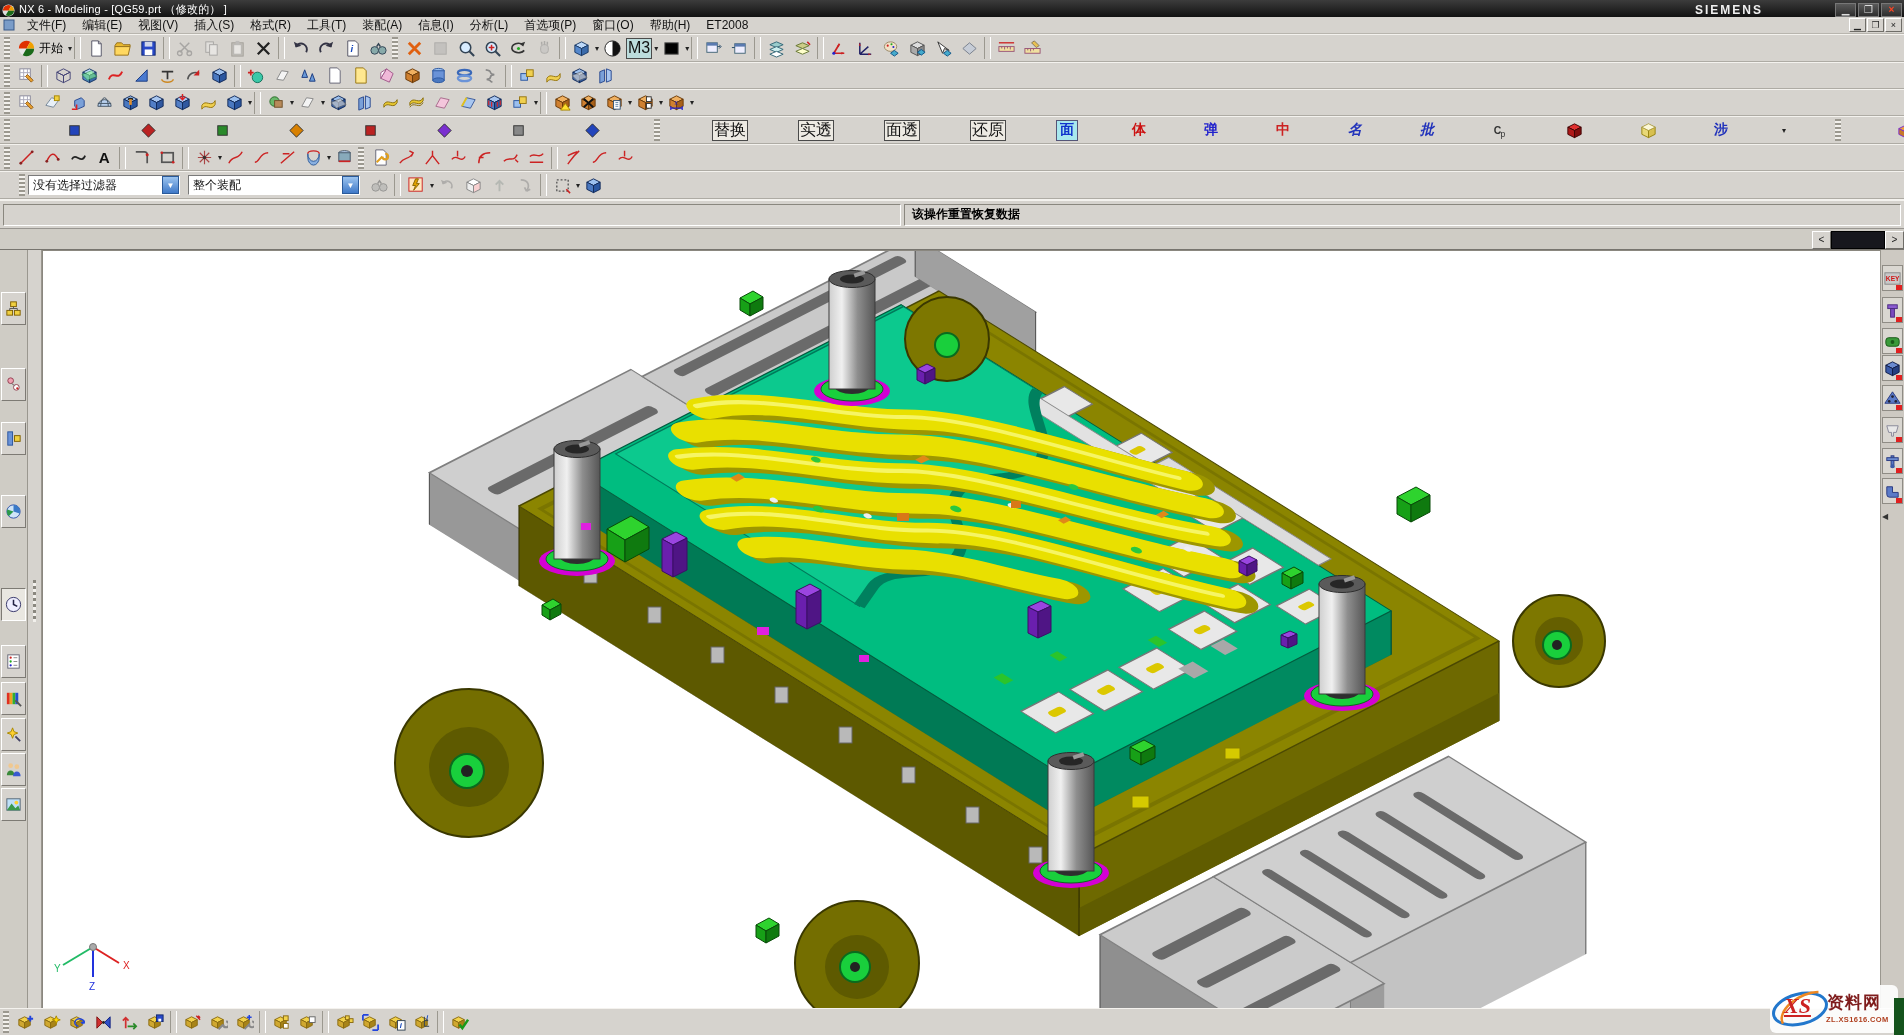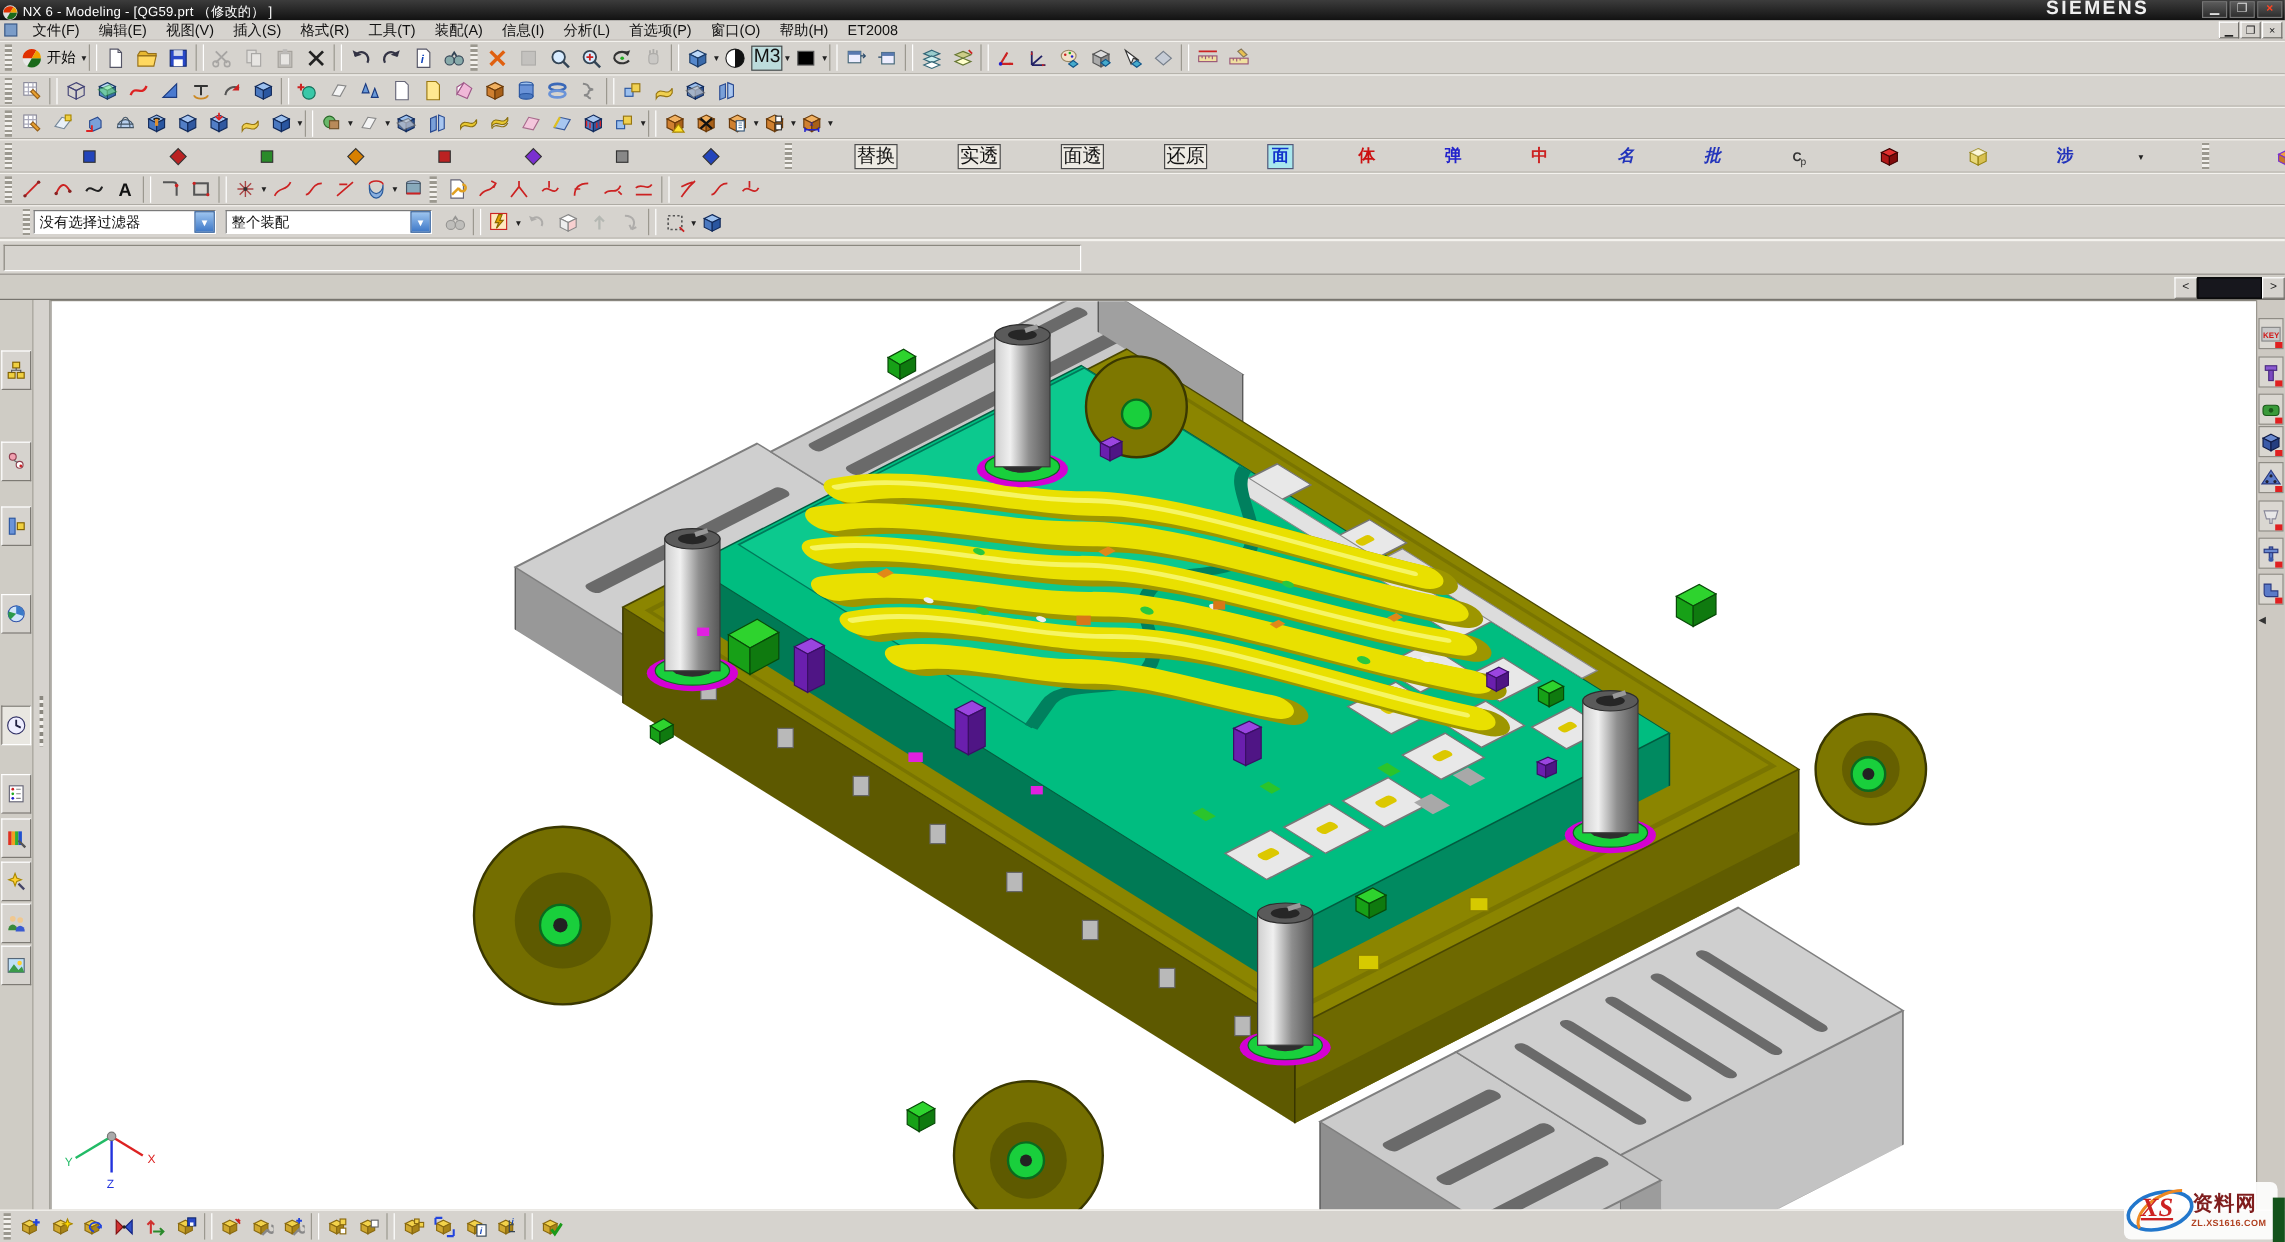--- a/index.html
+++ b/index.html
@@ -4,21 +4,21 @@
 <style>
   * { margin:0; padding:0; box-sizing:border-box; }
   html,body { width:1904px; height:1035px; overflow:hidden; font-family:"Liberation Sans","DejaVu Sans",sans-serif; background:#d6d3ce; }
   .band { position:absolute; left:0; width:1904px; }
 
   
   #titlebar { top:0; height:17px; background:linear-gradient(#3c3c3c,#111); color:#fff; display:flex; align-items:flex-end; font-size:11px; }
   #titlebar .ttl { margin-left:4px; letter-spacing:.2px; }
   #nxicon { width:13px; height:13px; margin-left:2px; }
   #titlebar .right { margin-left:auto; display:flex; align-items:center; }
-  #siemens { font-weight:bold; font-size:16px; letter-spacing:2px; margin-right:44px; color:#efefef; }
+  #siemens { font-weight:bold; font-size:12px; letter-spacing:2px; margin-right:72px; color:#efefef; }
   .wbtn { width:21px; height:14px; margin-right:2px; background:linear-gradient(#5a5a5a,#2e2e2e); border:1px solid #777; color:#ddd; font-size:10px; line-height:12px; text-align:center; }
   .wbtn.close { color:#ff4422; font-weight:bold; }
 
   
   #menubar { top:17px; height:17px; background:#d6d3ce; border-bottom:1px solid #b8b5ae; display:flex; align-items:center; font-size:12px; color:#111; }
   #appico { width:12px; height:12px; margin:0 4px 0 3px; }
   .mitem { padding:1px 8px; white-space:nowrap; }
   #menubar .right { margin-left:auto; display:flex; margin-right:2px; }
   .cbtn2 { width:17px; height:14px; margin-left:1px; background:#d6d3ce; border:1px solid; border-color:#fff #6f6d68 #6f6d68 #fff; font-size:9px; line-height:12px; text-align:center; color:#222; }
 
@@ -1000,20 +1000,23 @@
           <polygon points="10,3 17,6.5 10,10 3,6.5" fill="#9cc0ee" stroke="#122a5a"></polygon>
           <polygon points="3,6.5 10,10 10,17.5 3,14" fill="#4a78c0" stroke="#122a5a"></polygon>
           <polygon points="10,10 17,6.5 17,14 10,17.5" fill="#2a56a0" stroke="#122a5a"></polygon>
         </svg>
       </span>
     </span>
 </div>
 
 <div class="band" id="statusbar">
   <div class="sfld" id="sfldL"></div>
+  <div class="sfld" id="sfldR">
+    <span>该操作重置恢复数据</span>
+  </div>
 </div>
 
 <div class="band" id="scrollrow">
   <div id="miniscroll">
     <div class="msbtn">&lt;</div>
     <div id="mstrack"></div>
     <div class="msbtn">&gt;</div>
   </div>
 </div>
 

